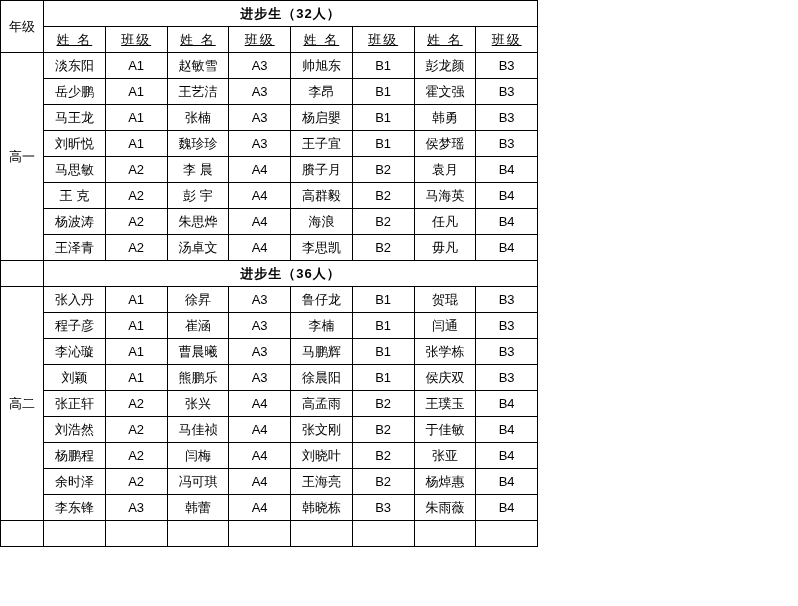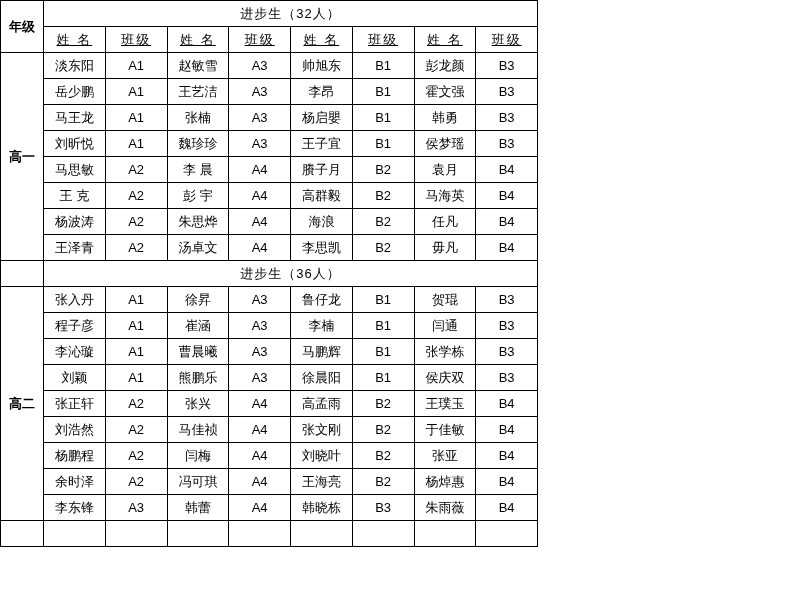--- a/index.html
+++ b/index.html
@@ -30,32 +30,32 @@
     text-align: center;
     vertical-align: middle;
     font-size: 13px;
     padding: 0;
     overflow: hidden;
     white-space: nowrap;
   }
   td.grade {
     width: 42px;
     font-size: 14px;
-    font-weight: bold;
+    font-weight: normal;
   }
   td.name {
     width: 72px;
   }
   td.cls {
     width: 50px;
     font-size: 12px;
   }
   td.title {
     font-size: 15px;
-    font-weight: normal;
+    font-weight: bold;
     letter-spacing: 1px;
   }
   td.header {
     font-size: 13px;
     letter-spacing: 2px;
     text-decoration: underline;
   }
   td.blank {
     border: 1px solid #000000;
   }

